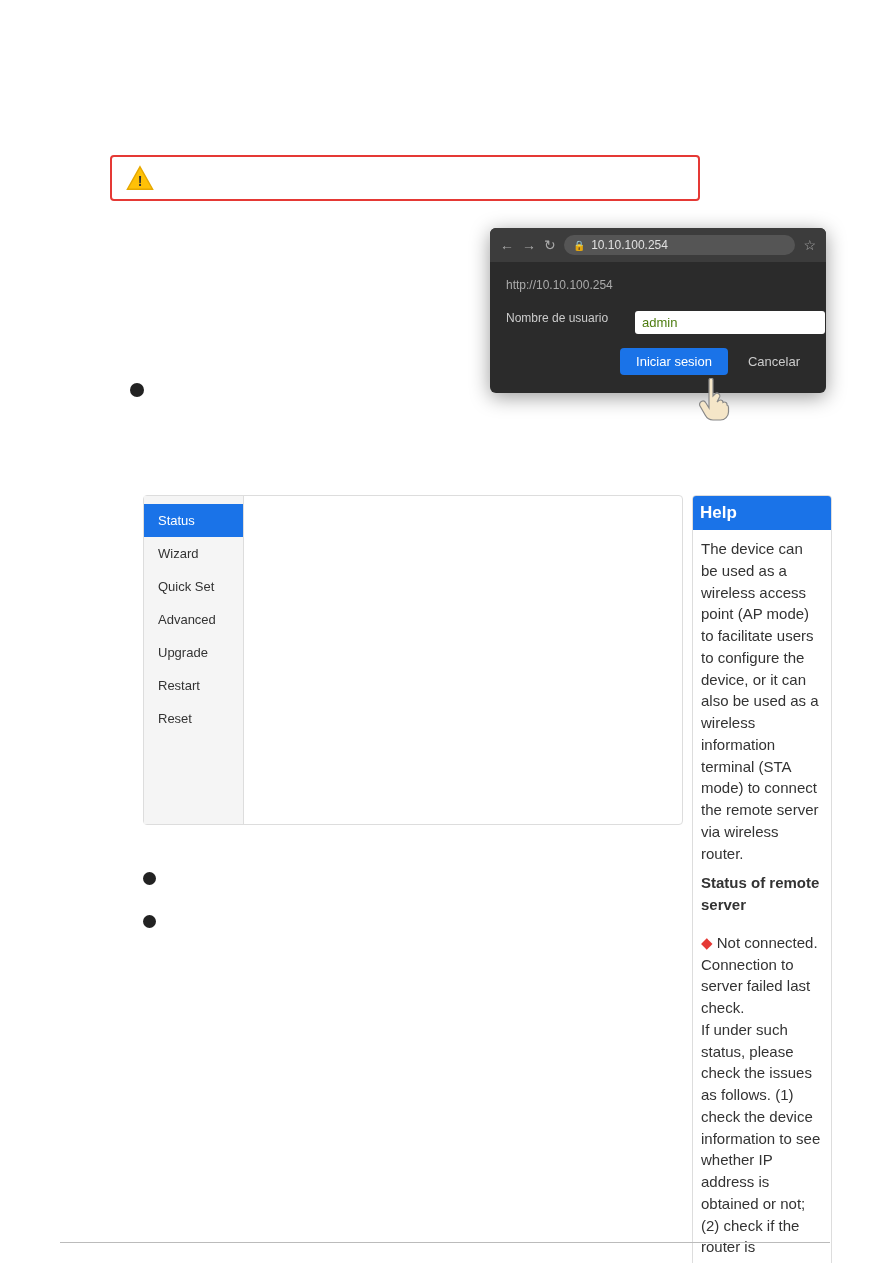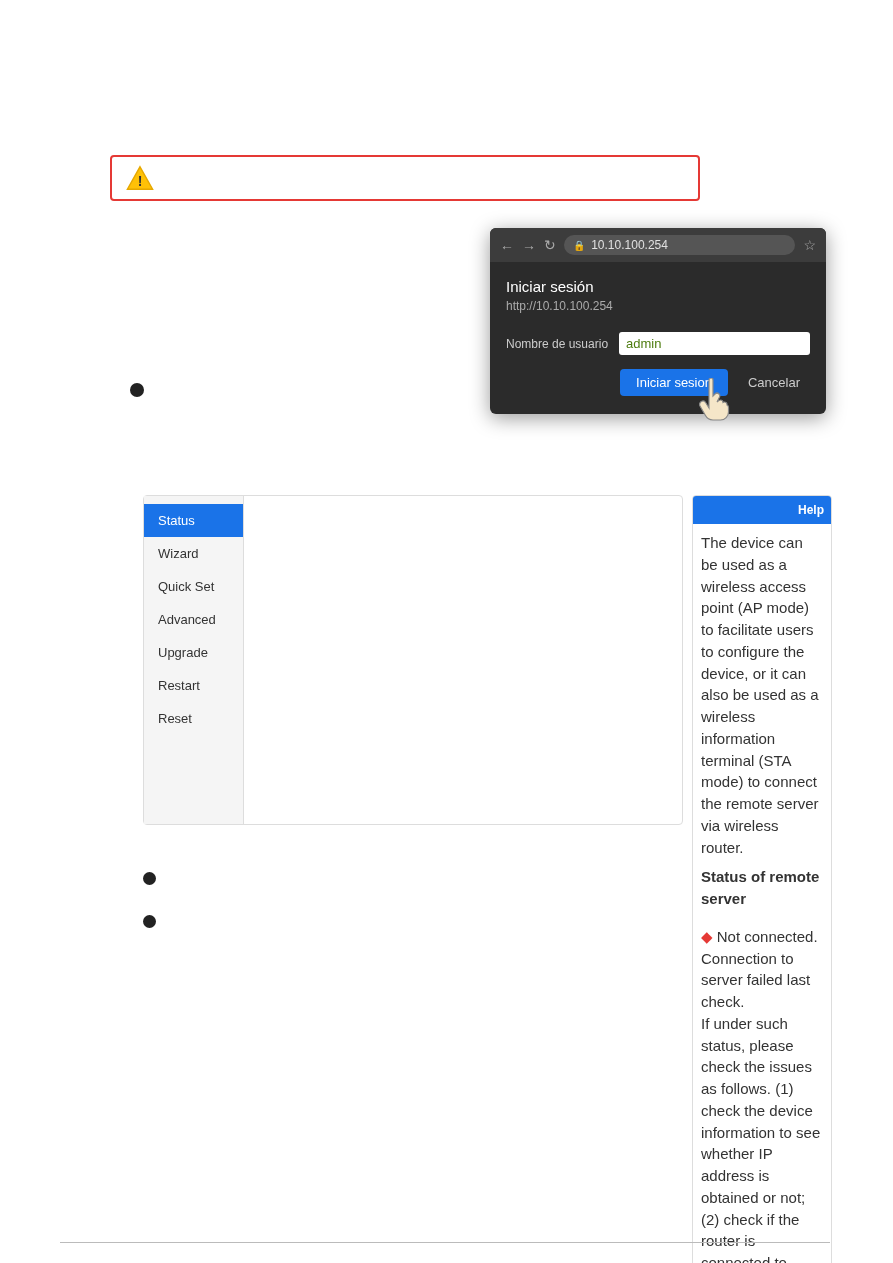--- a/index.html
+++ b/index.html
@@ -85,23 +85,23 @@
       font-weight: normal;
       margin-bottom: 4px;
     }
     .dialog-subtitle {
       color: #aaa;
       font-size: 12px;
       margin-bottom: 14px;
     }
     .dialog-field {
       display: flex;
-      align-items: center;
+      align-items: flex-start;
       margin-bottom: 10px;
-      gap: 8px;
+      gap: 24px;
       margin-top: 19px;
     }
     .dialog-label {
       color: #ccc;
       font-size: 12px;
       width: 105px;
       flex-shrink: 0;
     }
     .dialog-input {
       flex: 1;
@@ -210,23 +210,23 @@
       left: 692px;
       width: 140px;
       background: #fff;
       border: 1px solid #ddd;
       border-radius: 4px;
       min-height: 330px;
     }
     .help-header {
       background: #1a73e8;
       color: #fff;
-      text-align: right;
+      text-align: left;
       padding: 7px;
-      font-size: 12px;
+      font-size: 17px;
       font-weight: bold;
       border-radius: 3px 3px 0 0;
     }
     .help-body {
       padding: 8px 8px;
       font-size: 15px;
       color: #333;
       line-height: 1.45;
     }
     .help-body .bold {
@@ -301,21 +301,20 @@
     <span class="browser-nav-btn">←</span>
     <span class="browser-nav-btn">→</span>
     <span class="browser-nav-btn">↻</span>
     <div class="browser-url">
       <span class="browser-url-lock">🔒</span>
       <span>10.10.100.254</span>
     </div>
     <span class="browser-bookmark">☆</span>
   </div>
   <div class="dialog-body">
-    <div class="dialog-title">Iniciar sesión</div>
     <div class="dialog-subtitle">http://10.10.100.254</div>
     <div class="dialog-field">
       <span class="dialog-label">Nombre de usuario</span>
       <input class="dialog-input" type="text" value="admin" style="">
     </div>
     <div class="dialog-buttons">
       <button class="btn-login">Iniciar sesion</button>
       <button class="btn-cancel">Cancelar</button>
     </div>
   </div>

